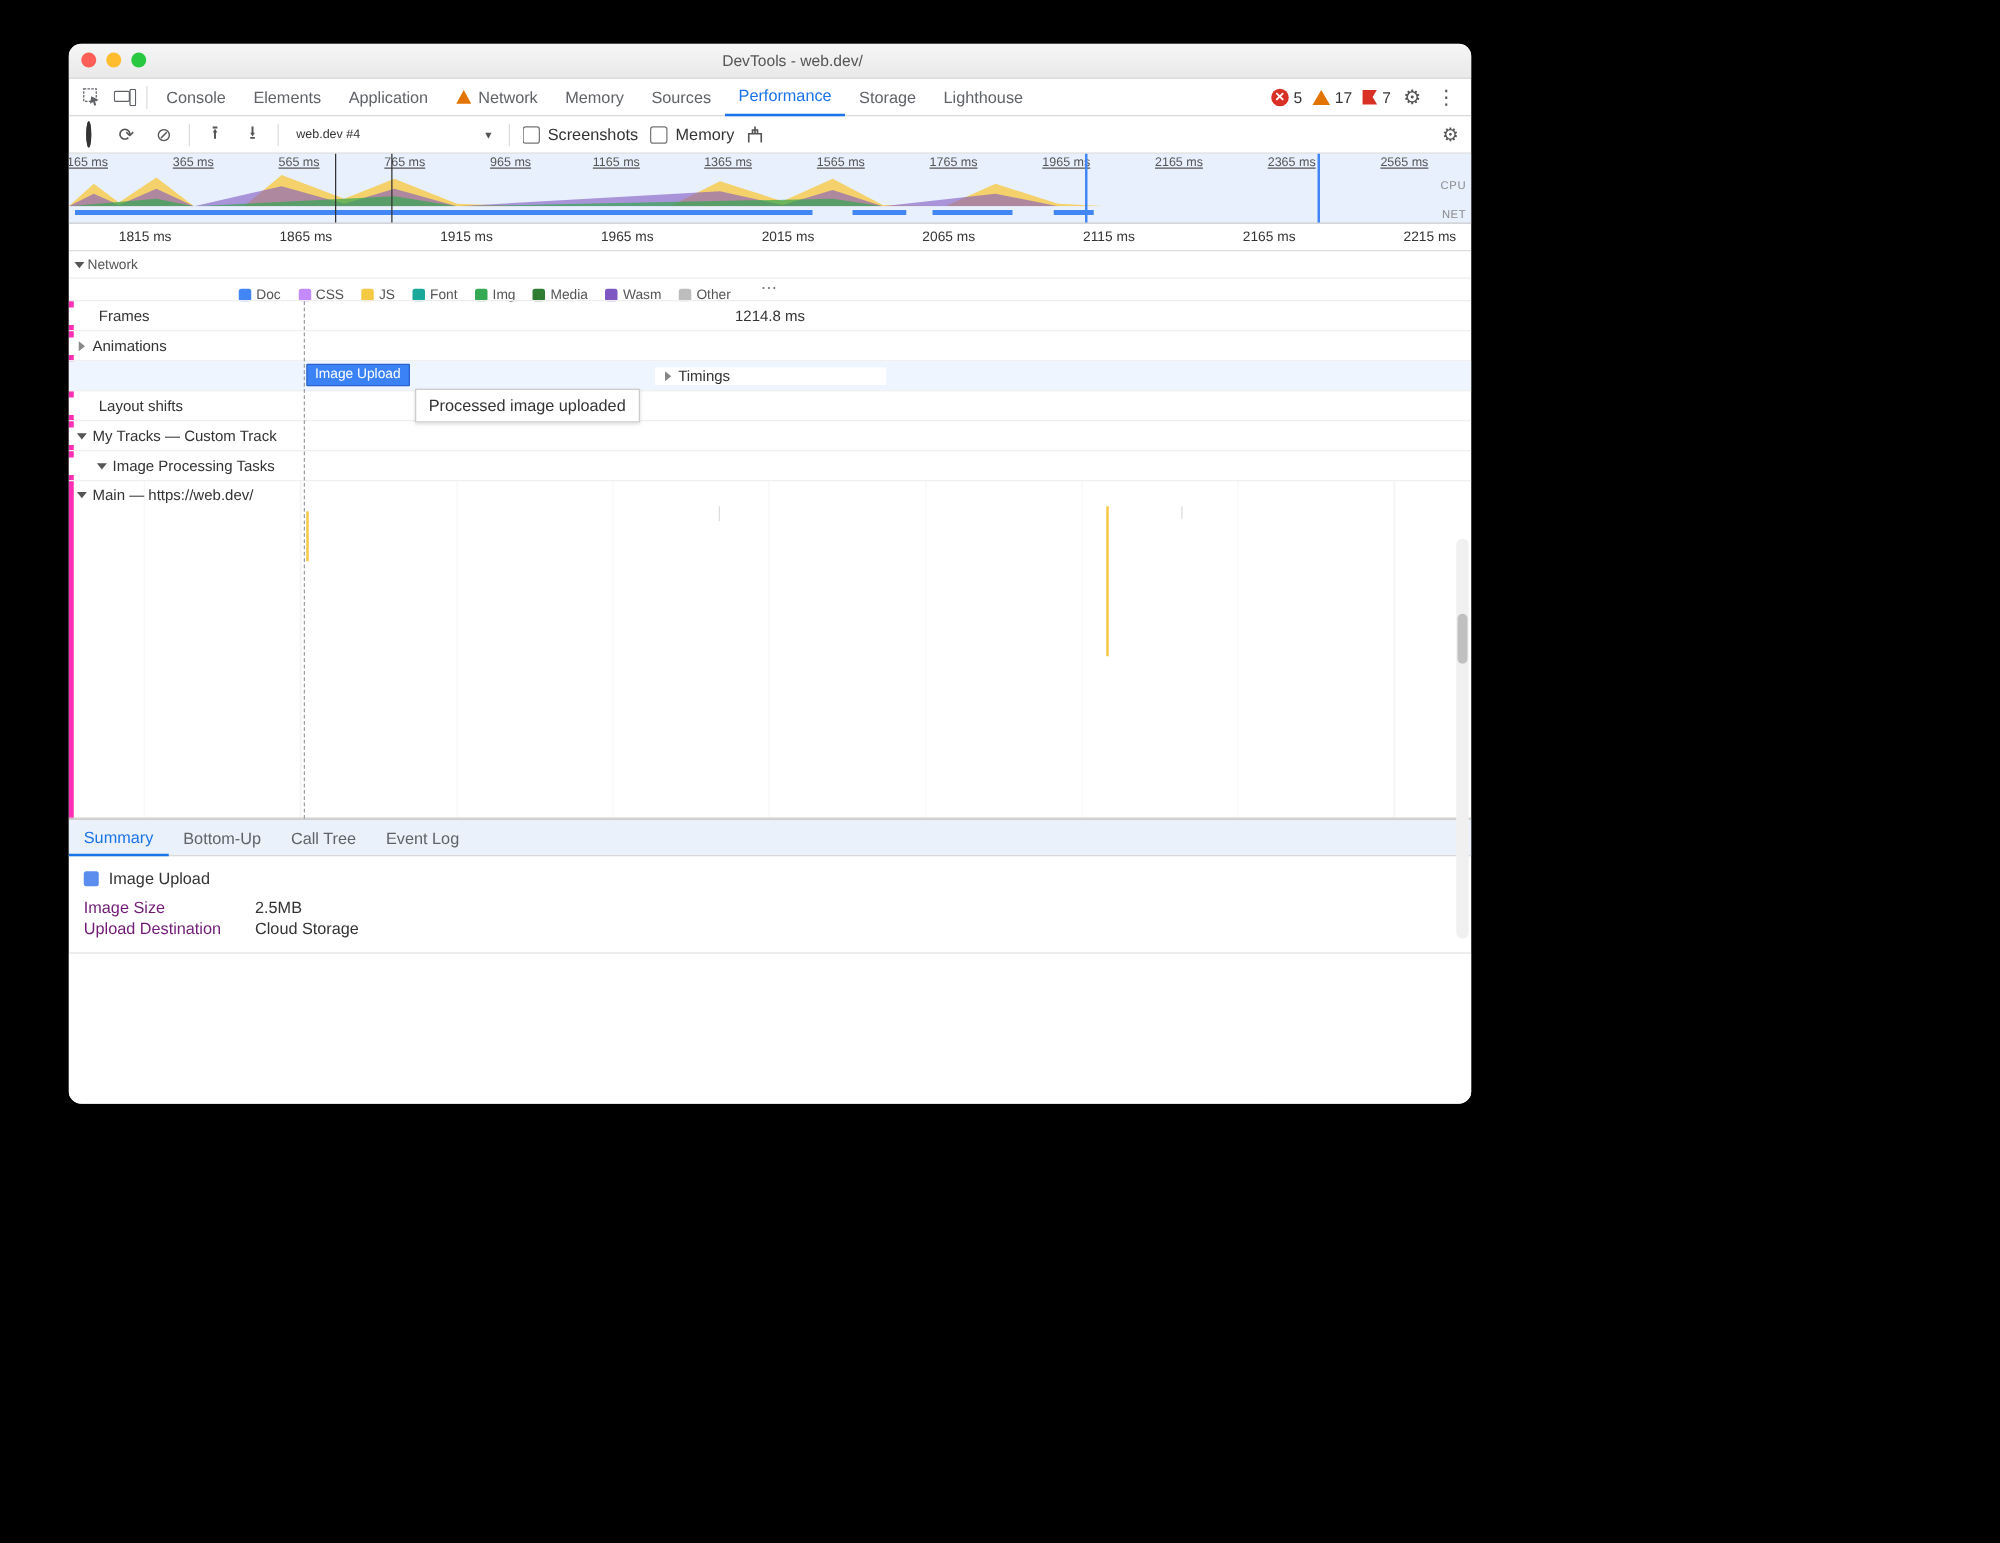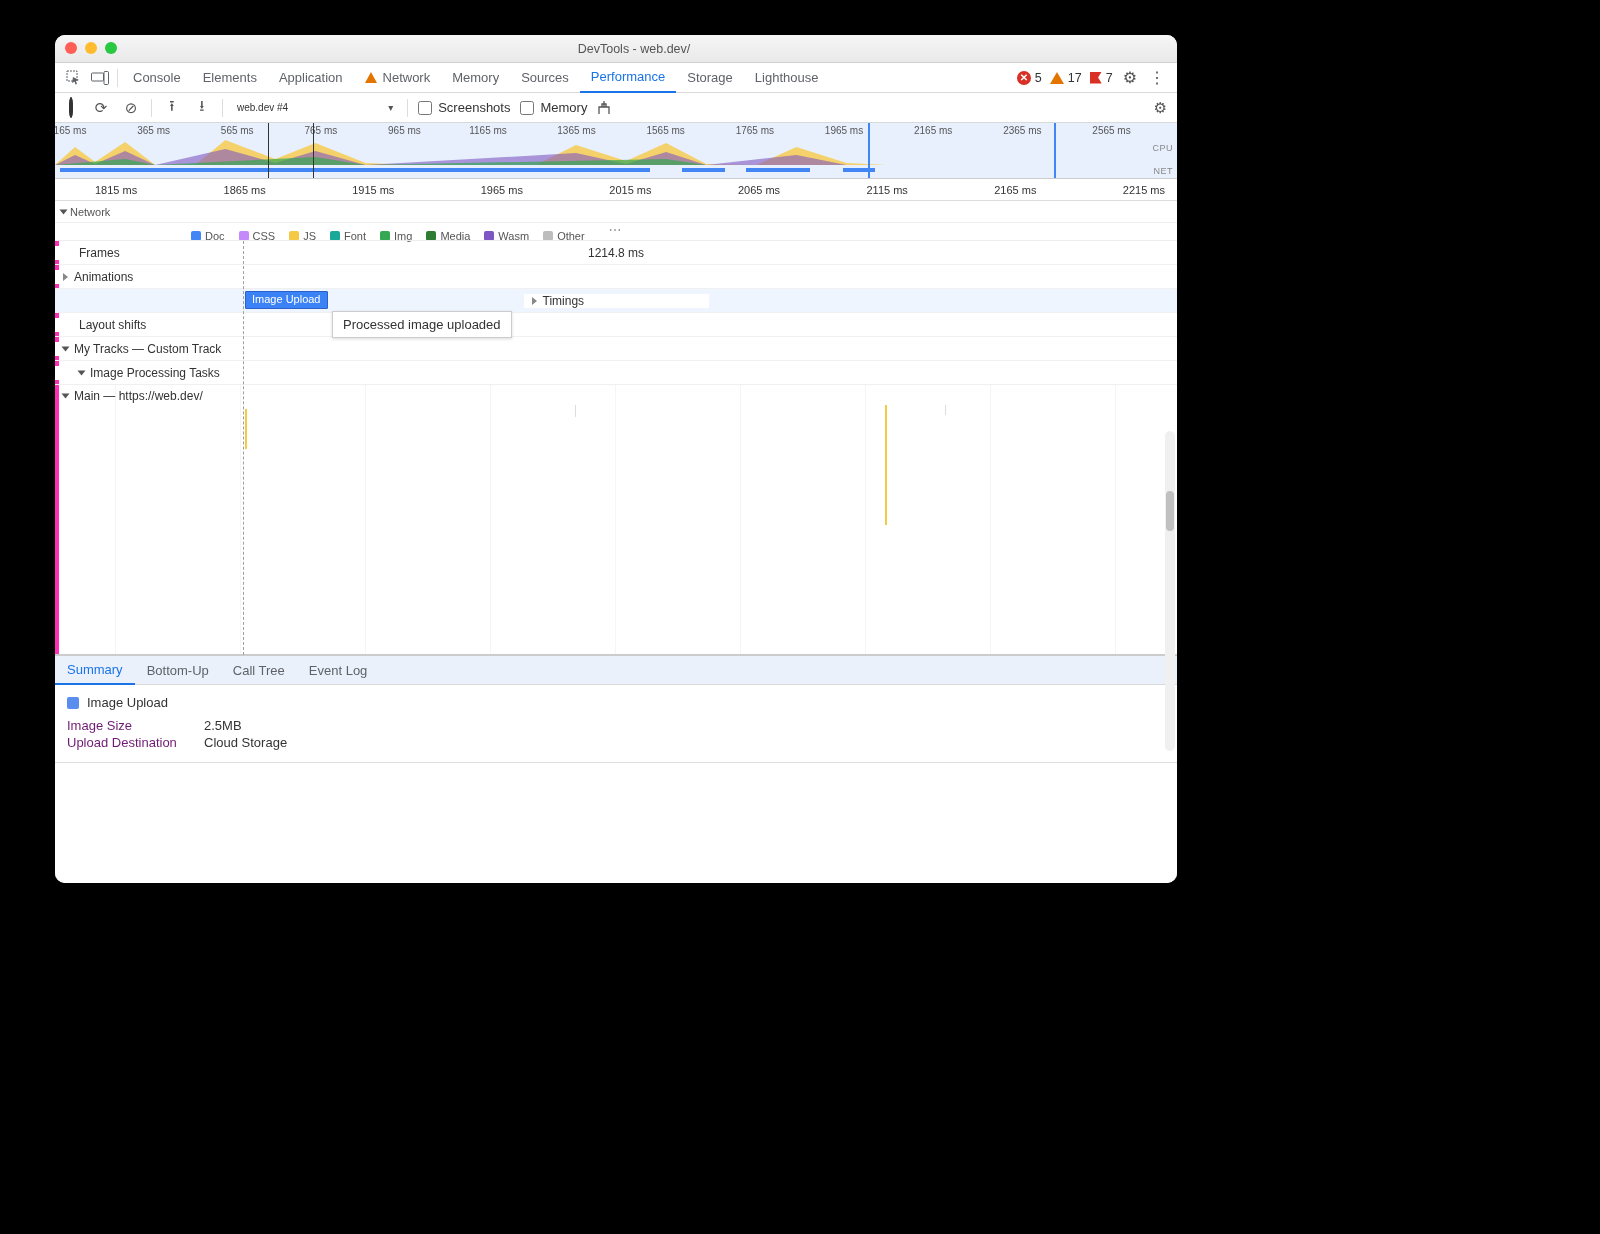--- a/index.html
+++ b/index.html
@@ -64,21 +64,21 @@
   .tb-icon { color:#555; font-size:15px; cursor:pointer; width:20px; text-align:center;}
   .profile-select { display:flex; align-items:center; gap:100px; border: none; background: transparent; font-size:10px; padding:2px 4px;}
   .profile-select .chev { color:#555;}
   .chk { display:flex; align-items:center; gap:6px;}
   .chk input { width:14px;height:14px;}
   .toolbar .spacer{flex:1;}
   .tb-gear{ font-size:15px; color:#555; cursor:pointer; margin-right:4px;}
 
   
   .overview { height:56px; position:relative; border-bottom:1px solid #ccc; background: #e8f0fe; }
-  .ov-ticks { position:absolute; top:2px; left:0; right:12px; display:flex; justify-content:space-between; padding: 0 15px; font-size:10px; color:#555;}
+  .ov-ticks { position:absolute; top:2px; left:0; right:0; display:flex; justify-content:space-between; padding: 0 15px; font-size:10px; color:#555;text-decoration:underline;}
   .ov-ticks span { transform: translateX(-50%);}
   .ov-cpu-label { position:absolute; right:4px; top:20px; font-size:9px; color:#888; letter-spacing:.5px;}
   .ov-net-label { position:absolute; right:4px; bottom:2px; font-size:9px; color:#888; letter-spacing:.5px;}
   .ov-chart { position:absolute; left:0; right:40px; top:14px; height:28px; }
   .ov-chart svg { width:100%; height:100%; }
   .ov-bar-strip { position:absolute; left:5px; right:45px; bottom:6px; height:4px; }
   .ov-bar-strip span { position:absolute; height:4px; background:#4285f4;}
   .ov-divider { position:absolute; top:0; bottom:0; width:1px; background:#333;}
 
   

